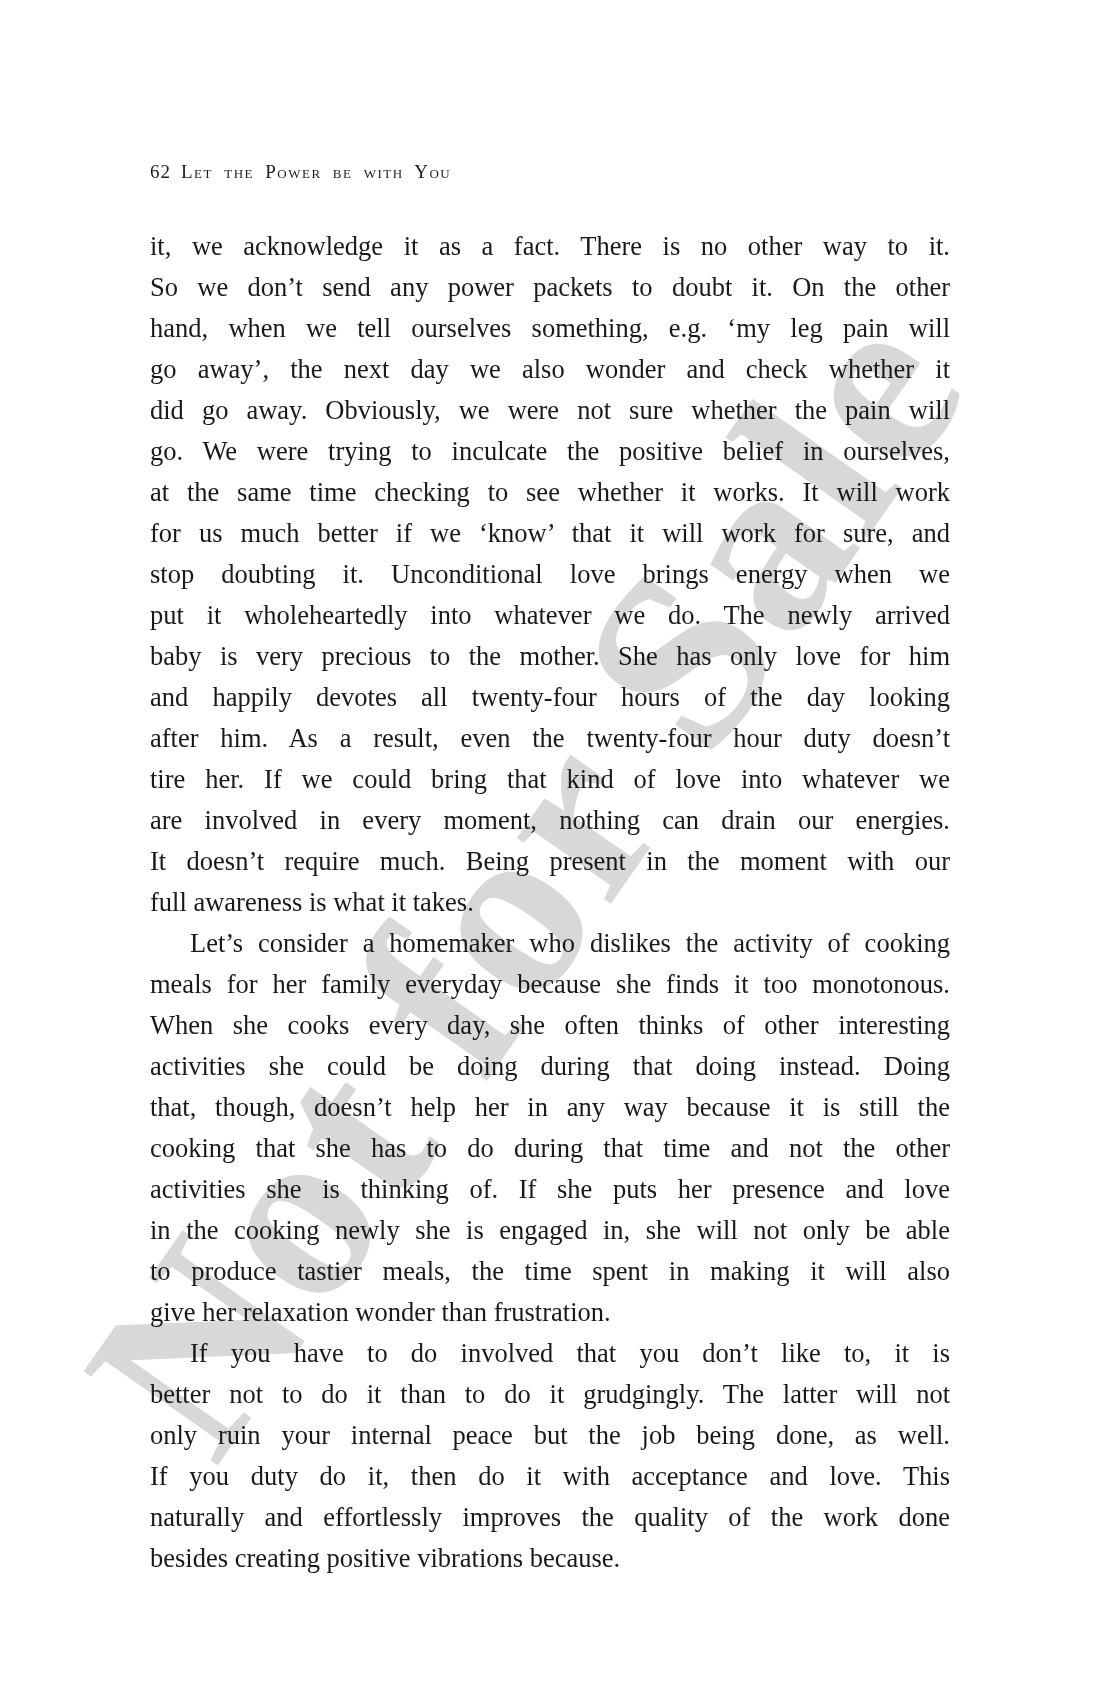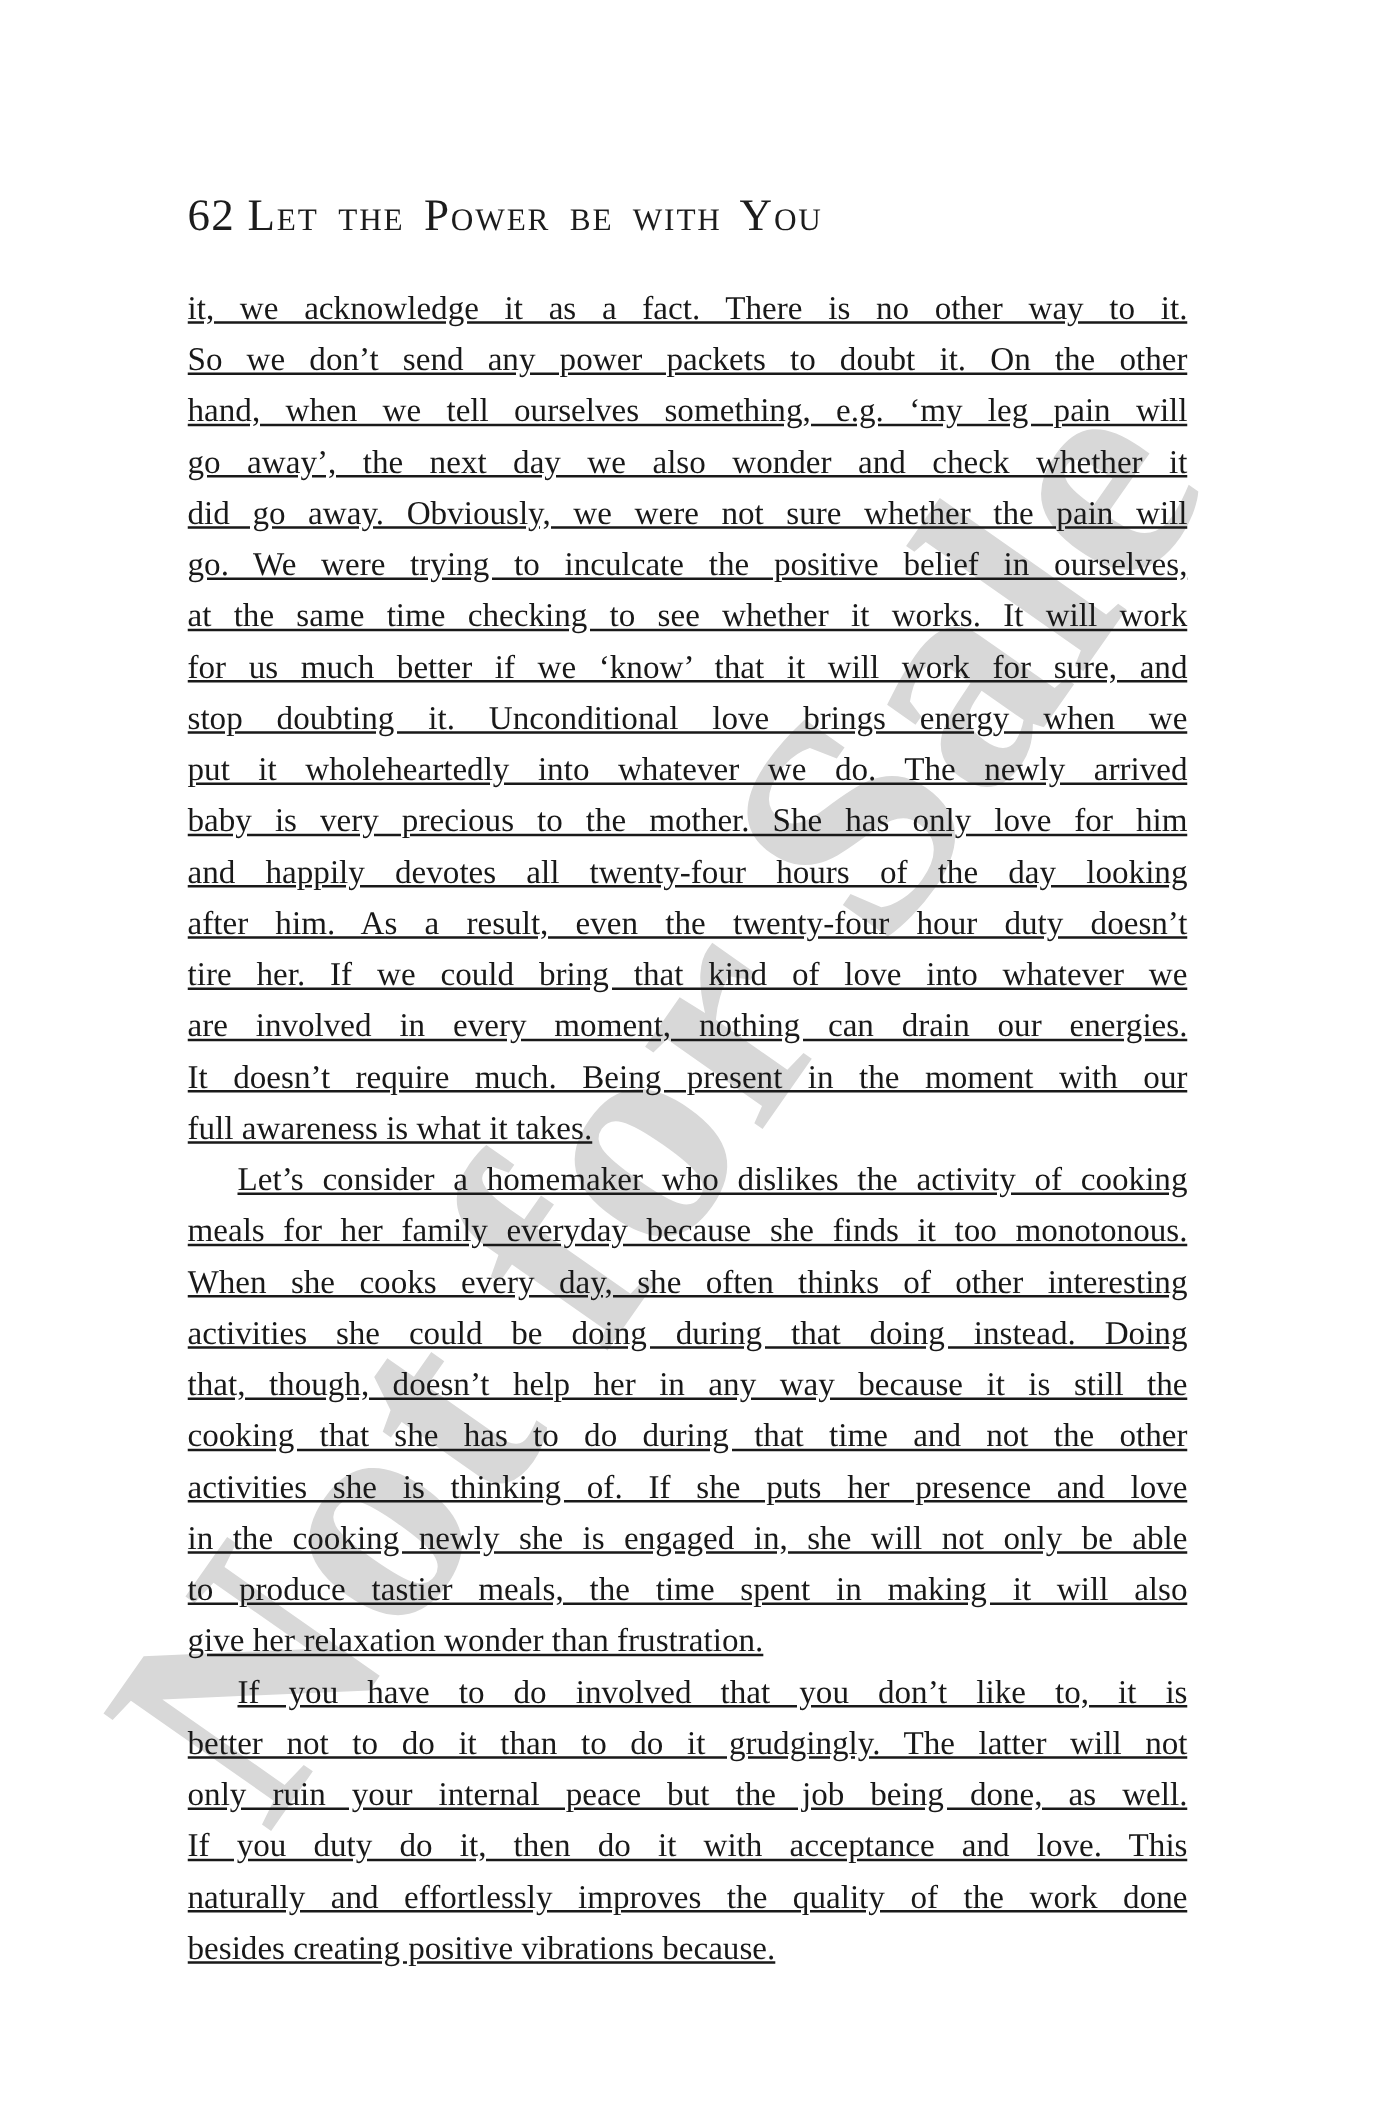--- a/index.html
+++ b/index.html
@@ -30,21 +30,21 @@
     white-space: nowrap;
     z-index: 1;
     user-select: none;
   }
   
   .running-head {
     position: absolute;
     left: 150px;
     top: 158px;
     z-index: 2;
-    font-size: 36px;
+    font-size: 19px;
     line-height: 28px;
     color: #1c1c1c;
     letter-spacing: 1px;
     white-space: nowrap;
   }
   .running-head .title {
     font-variant: small-caps;
     margin-left: 10px;
     word-spacing: 5px;
     letter-spacing: 1.5px;
@@ -52,21 +52,20 @@
   
   .body-text {
     position: absolute;
     left: 150px;
     top: 226px;
     width: 800px;
     z-index: 2;
     font-size: 26.5px;
     line-height: 41px;
     color: #191919;
-    text-decoration: underline;
   }
   .para { overflow: hidden; }
   .para .line {
     text-align: justify;
     text-align-last: justify;
     white-space: normal;
   }
   .para .line:last-child {
     text-align-last: left;
   }

